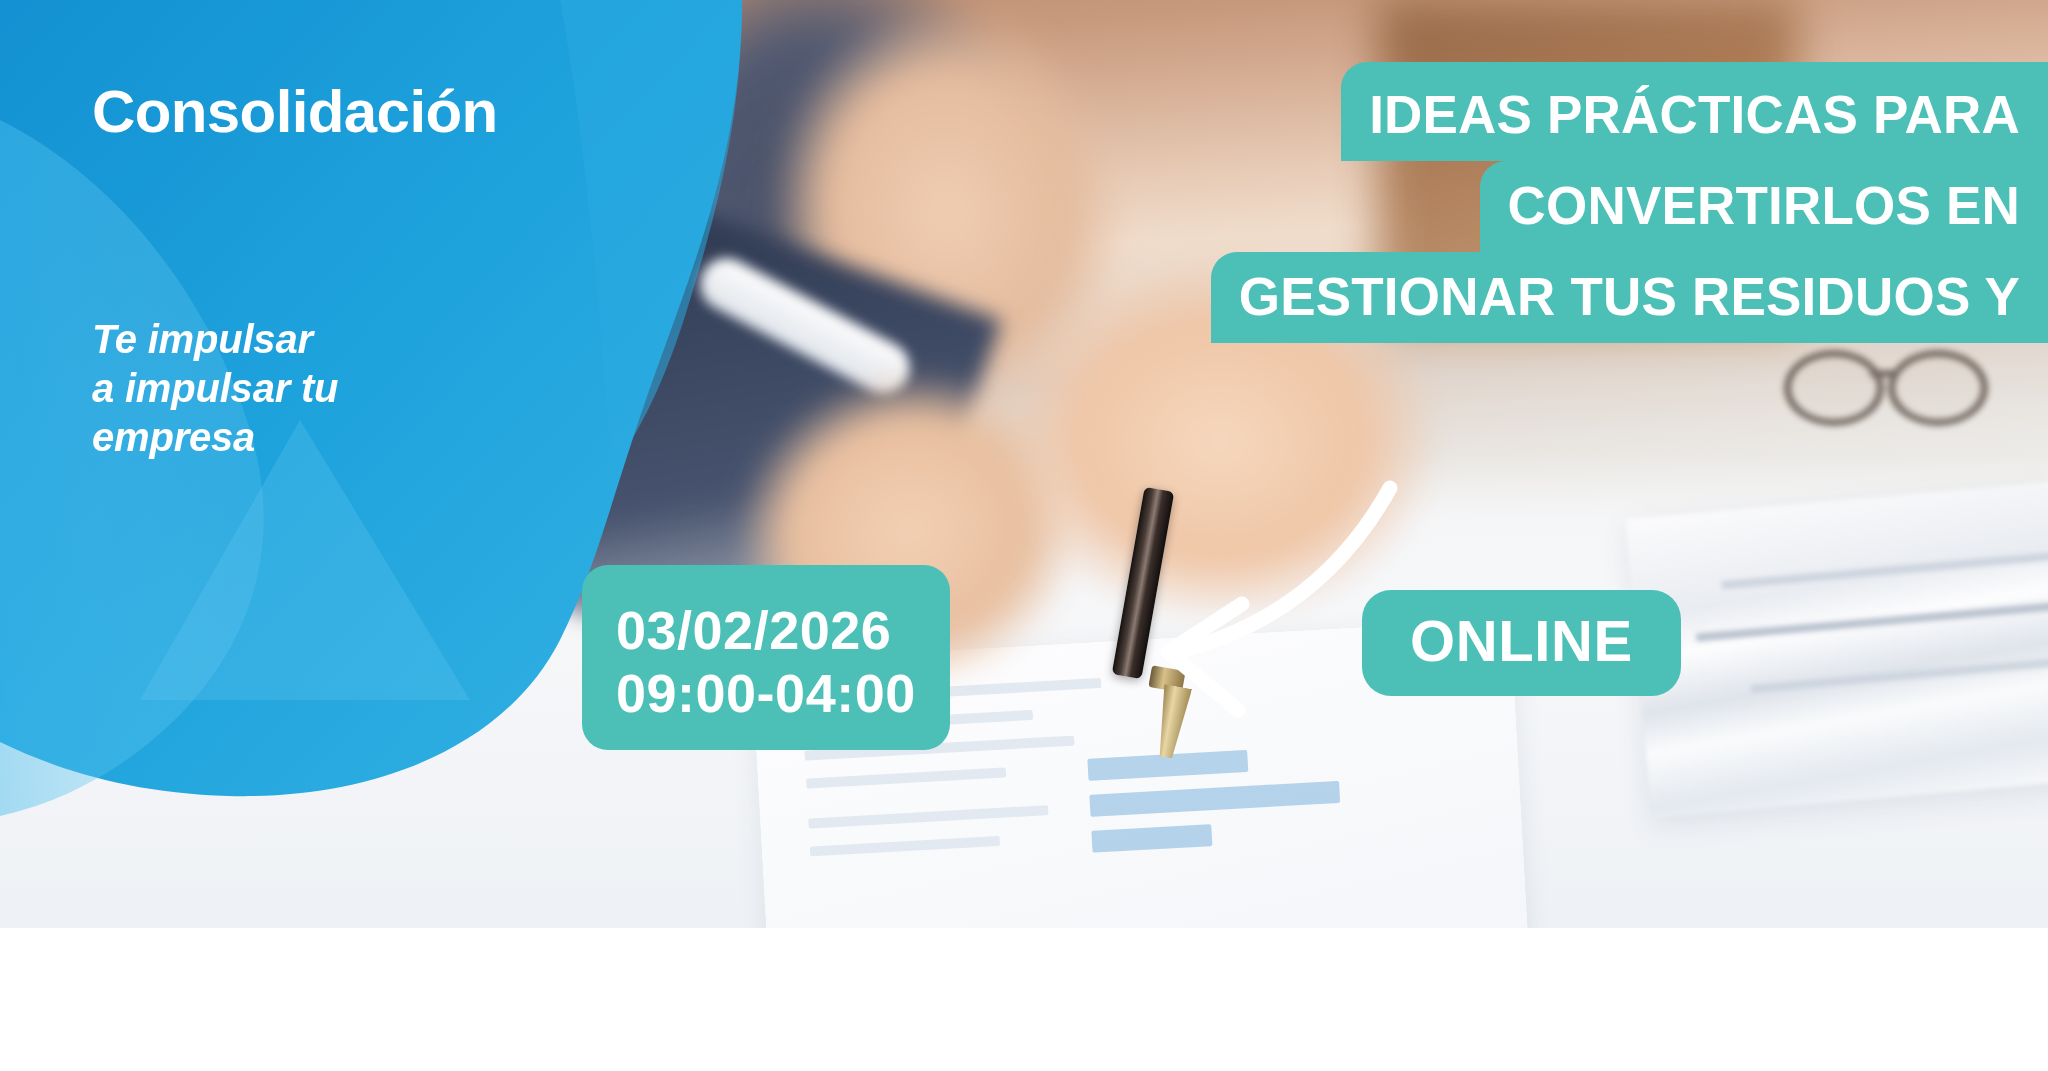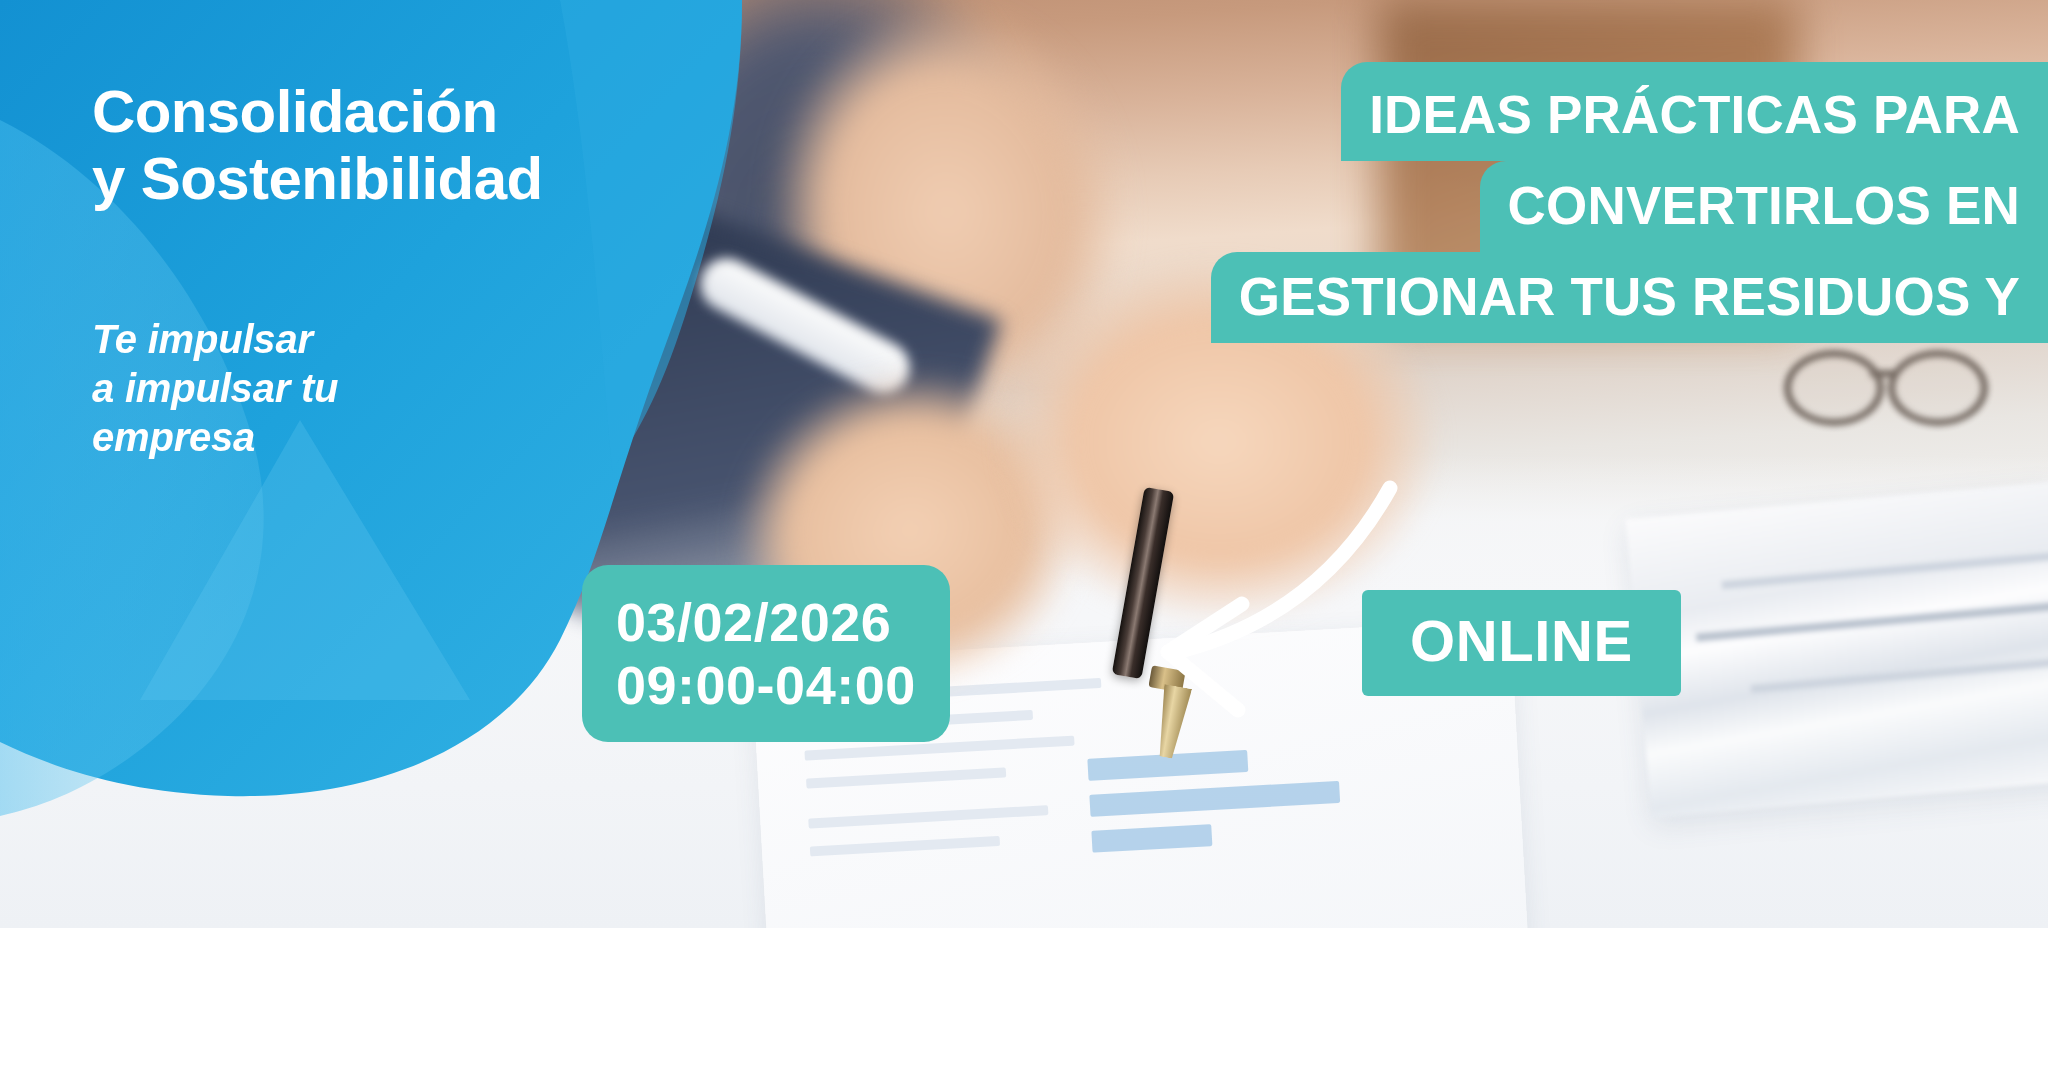--- a/index.html
+++ b/index.html
@@ -144,29 +144,29 @@
   }
   .tl1{border-radius:26px 0 0 0;padding-top:26px;margin-top:32px;}
   .tl2{border-radius:26px 0 0 0;}
   .tl3{border-radius:26px 0 0 0;}
   .tl4{border-radius:26px 0 0 26px;padding-bottom:28px;}
 
   
   .date-badge{
     position:absolute;left:582px;top:565px;
     background:#4cc0b6;color:#fff;border-radius:26px;
-    padding:26px 34px 26px 34px;
+    padding:34px 34px 26px 34px;
     font-weight:700;font-size:54px;line-height:1.16;letter-spacing:.5px;
     text-align:left;
   }
 
   
   .online-badge{
     position:absolute;left:1362px;top:590px;
-    background:#4cc0b6;color:#fff;border-radius:6px;
+    background:#4cc0b6;color:#fff;border-radius:29px;
     padding:22px 48px 26px 48px;
     font-weight:700;font-size:58px;line-height:1;letter-spacing:.6px;
   }
 
   
   .arrow{position:absolute;left:980px;top:470px;width:420px;height:260px;pointer-events:none;}
 
   
   .footer{
     position:absolute;left:0;right:0;bottom:0;height:210px;
@@ -231,21 +231,20 @@
       </defs>
       <path d="M0,0 L742,0 C742,140 700,250 660,360 C612,492 600,560 560,640 C505,748 372,800 228,796 C130,793 58,770 0,742 Z" fill="url(#bg1)"></path>
       <path d="M0,120 C120,180 210,300 250,430 C286,548 250,660 150,742 C96,786 44,806 0,816 Z" fill="url(#bg2)" opacity="0.55"></path>
       <path d="M560,0 L742,0 C742,120 716,214 690,300 C664,386 640,430 612,470 C600,330 588,150 560,0 Z" fill="#2aa9e0" opacity="0.55"></path>
       <path d="M300,420 L470,700 L140,700 Z" fill="#63c8ef" opacity="0.28"></path>
     </svg>
   </div>
 
   <div class="left-head">
     <div>Consolidación</div>
-    <div>y Sostenibilidad</div>
   </div>
 
   <div class="left-sub">
     <div>Te impulsar</div>
     <div>a impulsar tu</div>
     <div>empresa</div>
   </div>
 
   <div class="title-wrap">
     <div class="title-line tl1">IDEAS PRÁCTICAS PARA</div>

